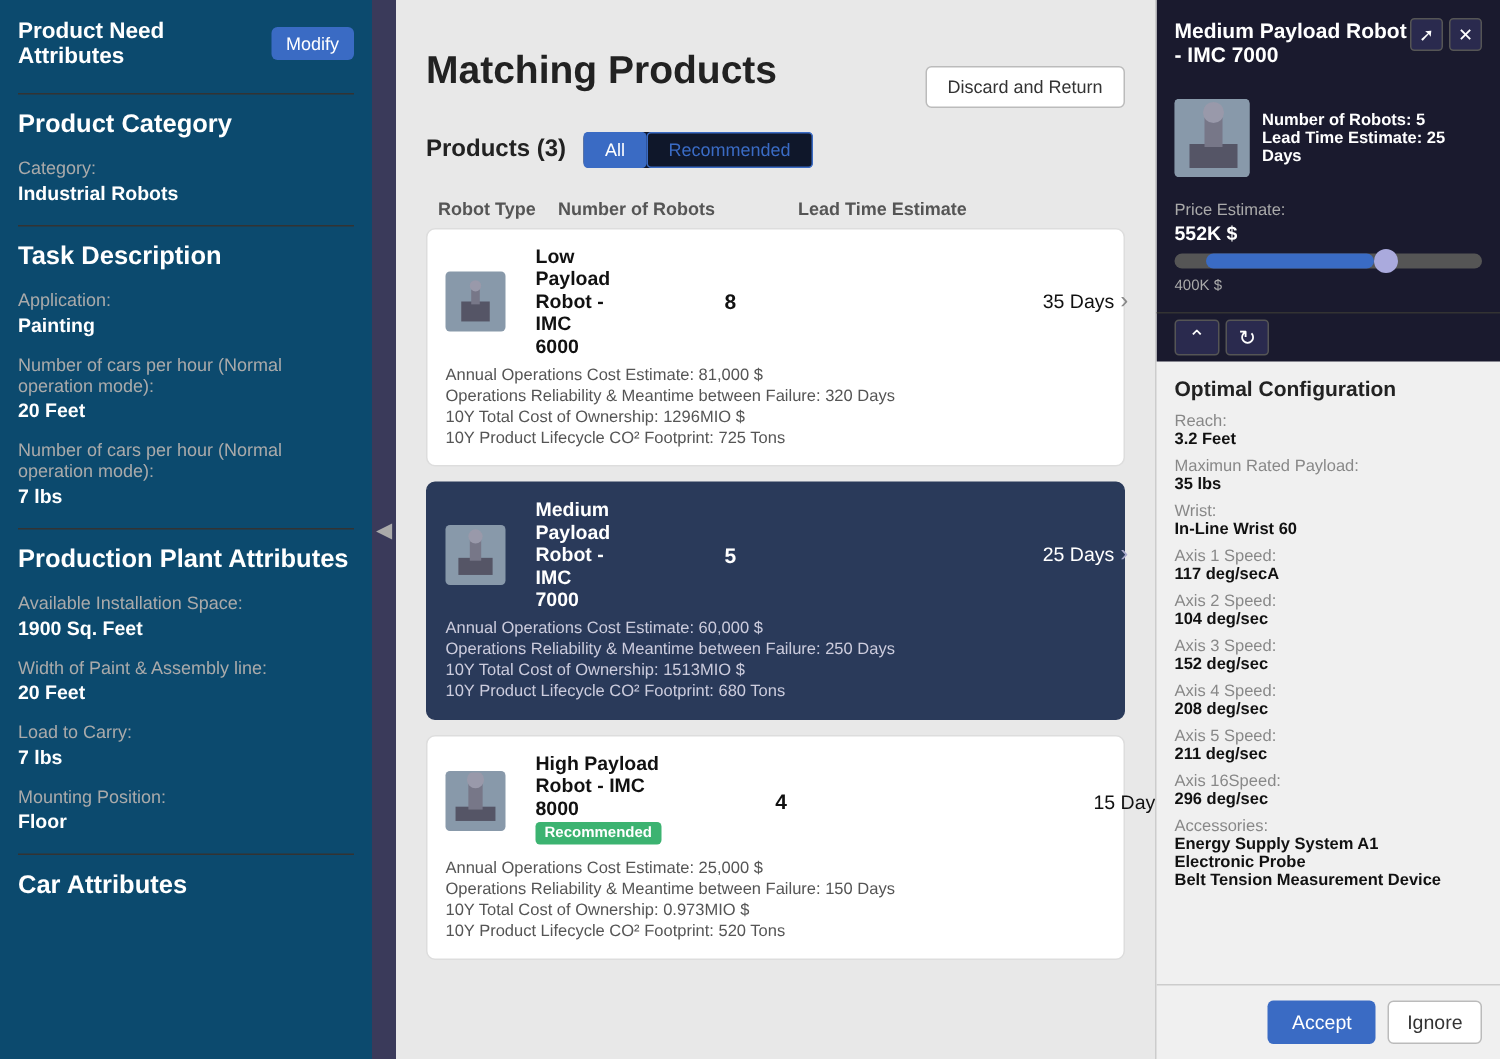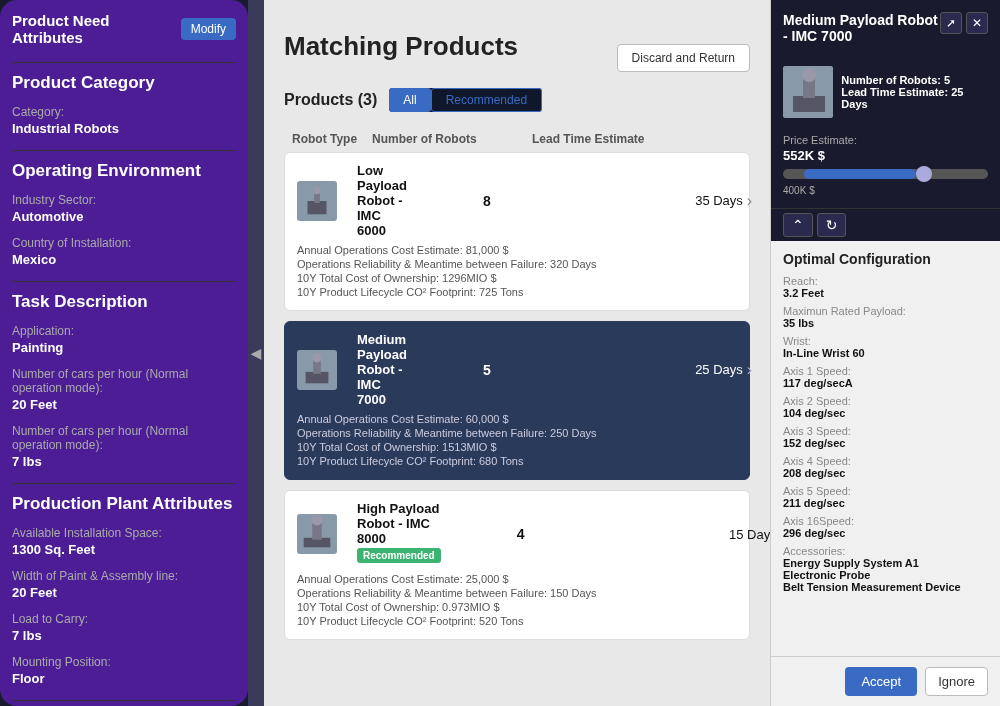--- a/index.html
+++ b/index.html
@@ -1,25 +1,24 @@
 <!DOCTYPE html>
 <html><head>
   <meta charset="utf-8">
   <style>
     * { box-sizing: border-box; margin: 0; padding: 0; }
     body { font-family: Arial, sans-serif; font-size: 12px; background: #1a1a2e; color: #fff; display: flex; height: 706px; overflow: hidden; }
 
     
     #sidebar {
       width: 248px;
-      background: #4c1d95;
+      background: #0c4a6e;
       padding: 12px;
       overflow-y: auto;
       flex-shrink: 0;
-      border-radius: 17px;
     }
     #sidebar-header {
       display: flex; align-items: center; justify-content: space-between; margin-bottom: 16px;
     }
     .sidebar-title { font-size: 15px; font-weight: bold; color: #fff; }
     .modify-btn {
       background: #3a6bc4; color: #fff; border: none; border-radius: 4px;
       padding: 4px 10px; cursor: pointer; font-size: 12px;
     }
     .section-label { font-size: 12px; color: #aaa; margin-top: 12px; margin-bottom: 2px; }
@@ -141,42 +140,35 @@
     <span class="sidebar-title">Product Need Attributes</span>
     <button class="modify-btn">Modify</button>
   </div>
 
   <div>
     <div class="section-heading">Product Category</div>
     <div class="section-label">Category:</div>
     <div class="section-value">Industrial Robots</div>
   </div>
 
-  <div>
-    <div class="section-heading">Operating Environment</div>
-    <div class="section-label">Industry Sector:</div>
-    <div class="section-value">Automotive</div>
-    <div class="section-label">Country of Installation:</div>
-    <div class="section-value">Mexico</div>
-  </div>
 
   <div>
     <div class="section-heading">Task Description</div>
     <div class="section-label">Application:</div>
     <div class="section-value">Painting</div>
     <div class="section-label">Number of cars per hour (Normal operation mode):</div>
     <div class="section-value">20 Feet</div>
     <div class="section-label">Number of cars per hour (Normal operation mode):</div>
     <div class="section-value">7 lbs</div>
   </div>
 
   <div>
     <div class="section-heading">Production Plant Attributes</div>
     <div class="section-label">Available Installation Space:</div>
-    <div class="section-value">1300 Sq. Feet</div>
+    <div class="section-value">1900 Sq. Feet</div>
     <div class="section-label">Width of Paint &amp; Assembly line:</div>
     <div class="section-value">20 Feet</div>
     <div class="section-label">Load to Carry:</div>
     <div class="section-value">7 lbs</div>
     <div class="section-label">Mounting Position:</div>
     <div class="section-value">Floor</div>
   </div>
 
   <div>
     <div class="section-heading">Car Attributes</div>

